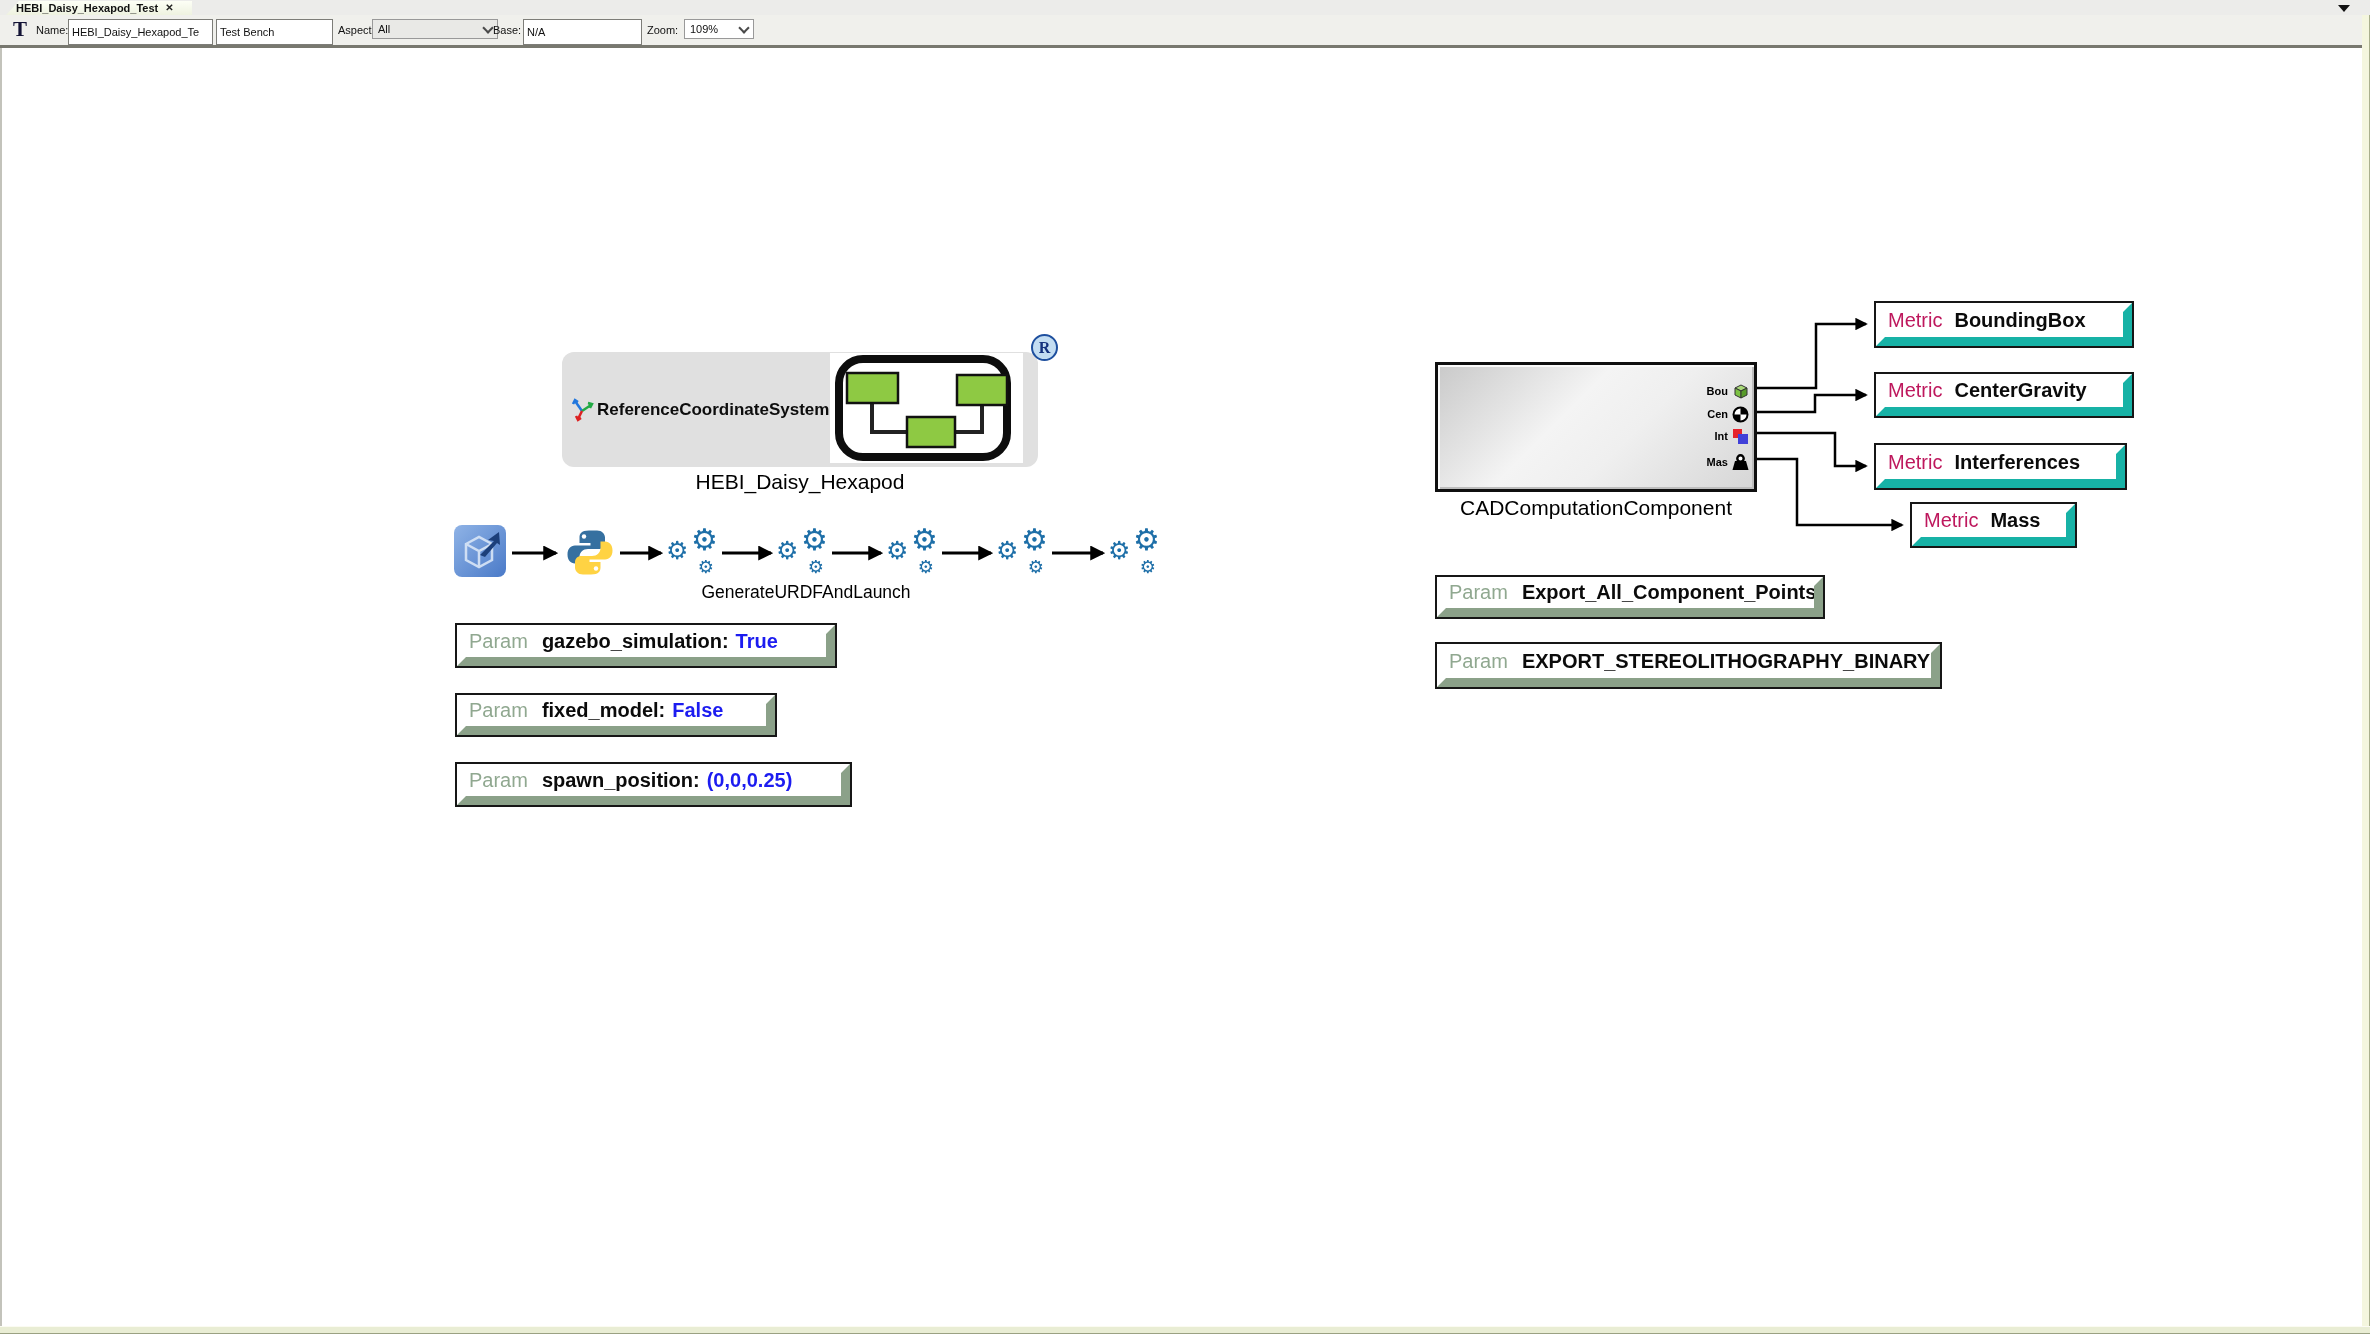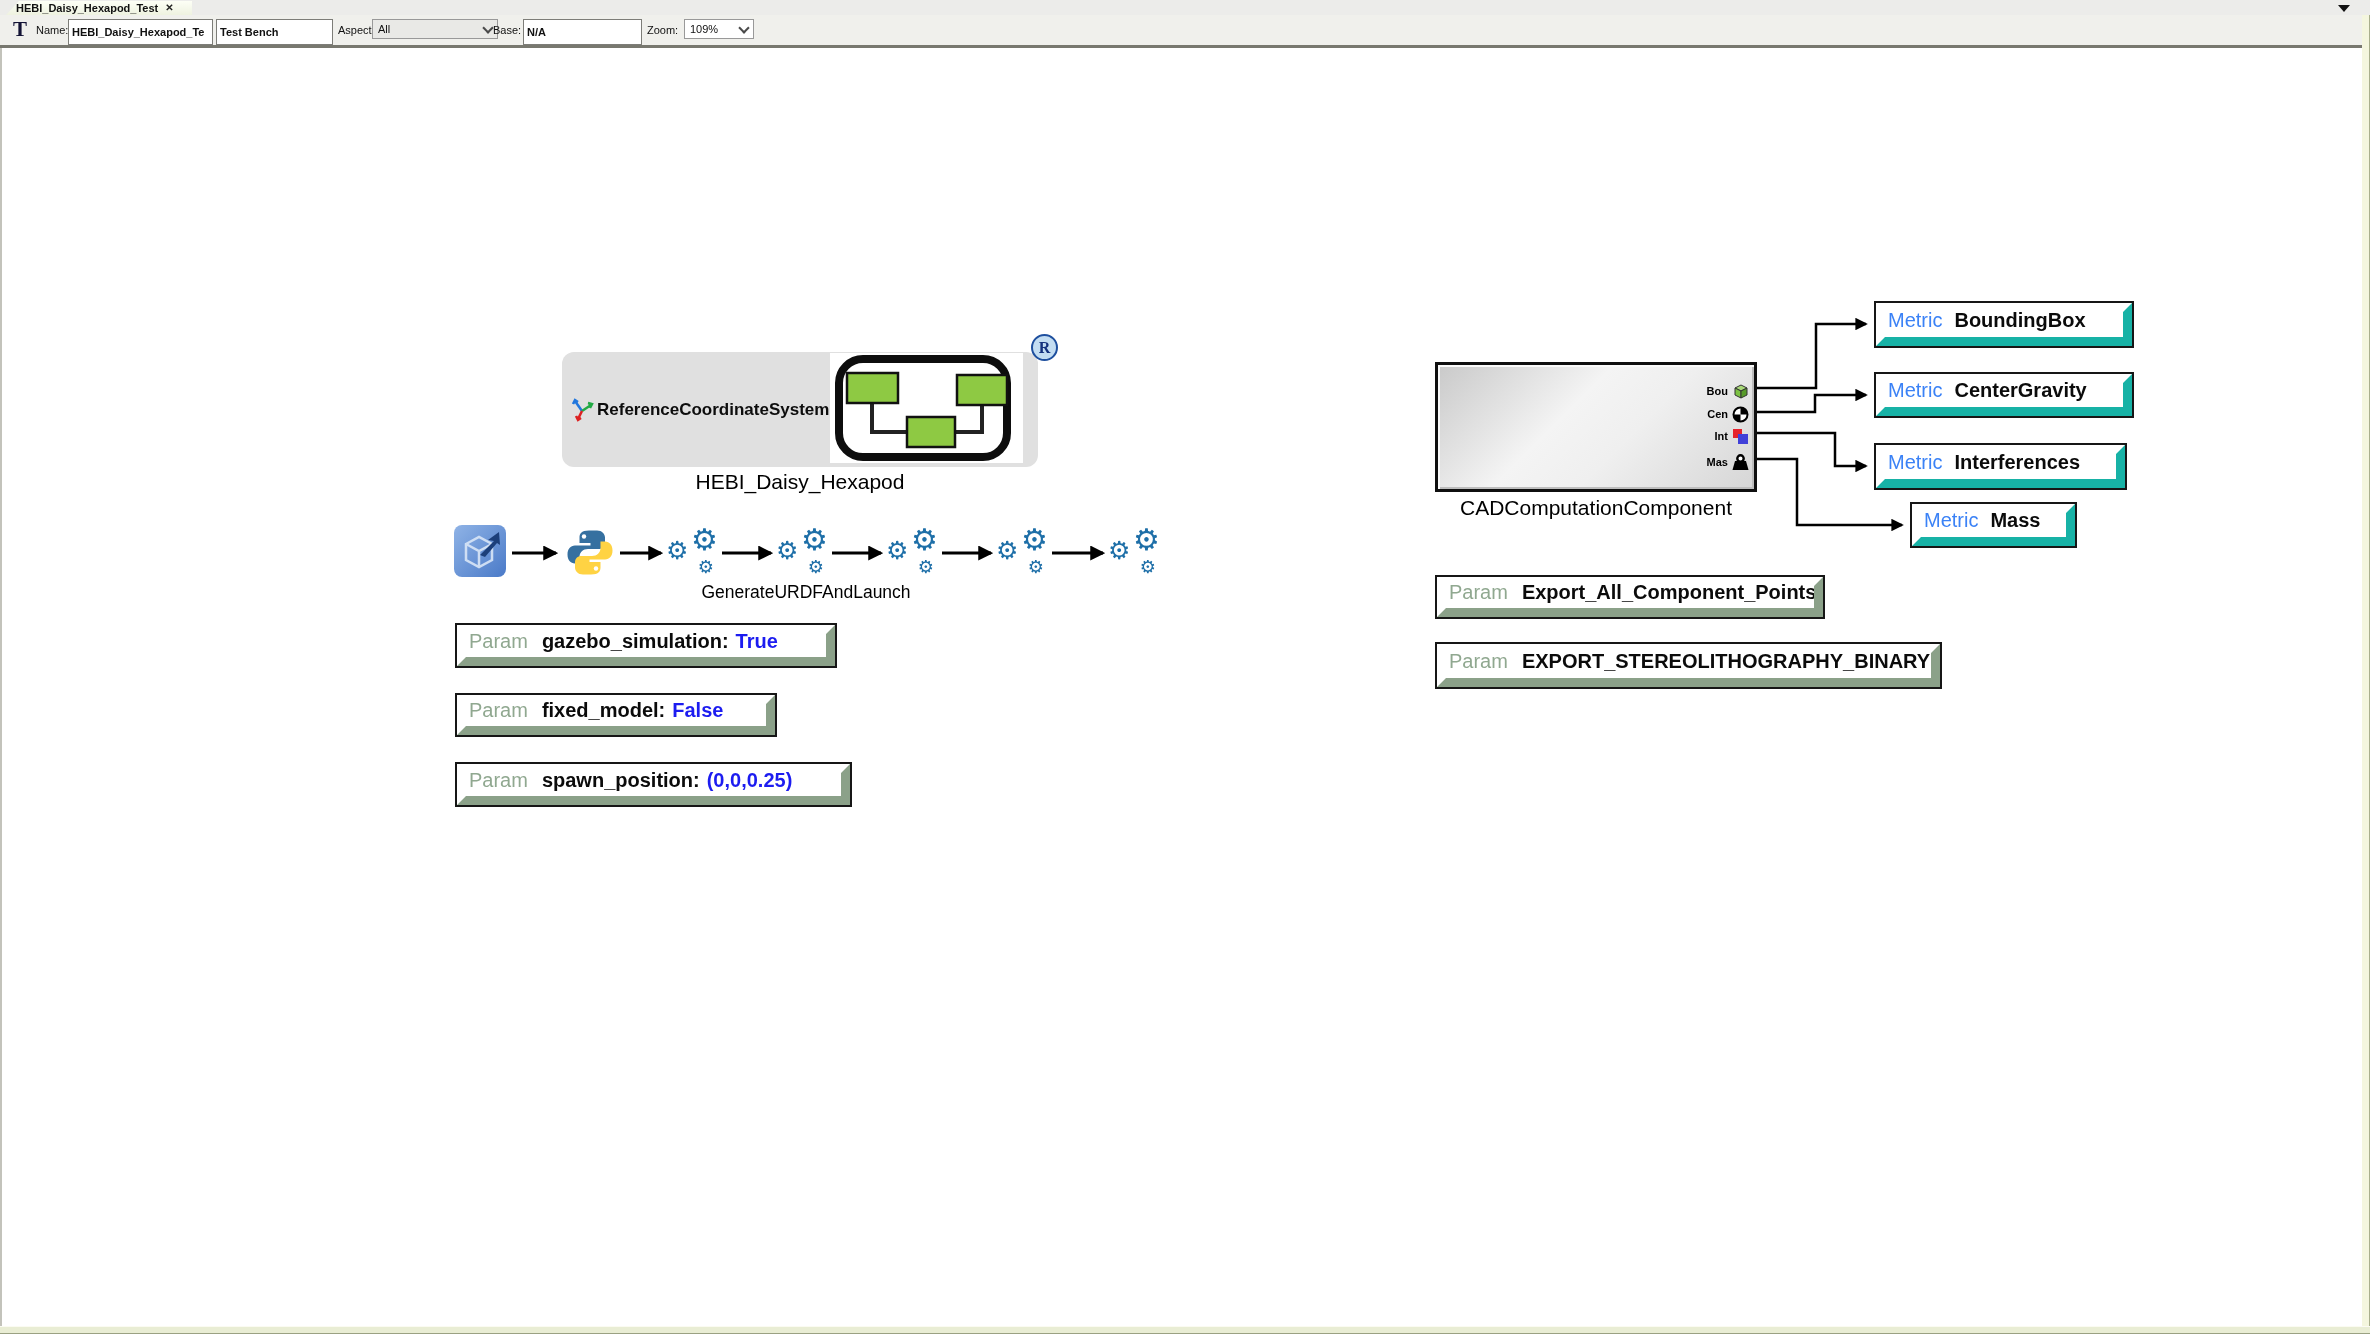--- a/index.html
+++ b/index.html
@@ -15,21 +15,21 @@
        display:flex;align-items:center;justify-content:flex-start;gap:7px;}
   .tab-label{font-size:11px;font-weight:bold;color:#111;white-space:nowrap;padding-left:10px;}
   .tab-close{font-size:10px;font-weight:bold;color:#222;line-height:10px;}
   .overflow-btn{position:absolute;left:2338px;top:5px;width:0;height:0;
        border-left:6px solid transparent;border-right:6px solid transparent;border-top:7px solid #111;}
 
   
   .toolbar{position:absolute;left:0;top:15px;width:2370px;height:30px;background:#f0f0ec;border-bottom:3px solid #78786f;}
   .t-icon{position:absolute;left:13px;top:2px;font-family:"Liberation Serif",serif;font-weight:bold;font-size:21px;color:#131335;line-height:24px;}
   .tb-label{position:absolute;top:9px;font-size:11px;color:#111;white-space:nowrap;}
-  .tb-input{position:absolute;top:4px;height:26px;border:1px solid #7d7d78;background:#fff;font-family:"Liberation Sans",sans-serif;font-size:11px;color:#111;padding:0 3px;box-sizing:border-box;font-weight:bold;}
+  .tb-input{position:absolute;top:4px;height:26px;border:1px solid #7d7d78;background:#fff;font-family:"Liberation Sans",sans-serif;font-size:11px;color:#111;padding:0 3px;box-sizing:border-box;}
   .combo{position:absolute;top:4px;height:20px;border:1px solid #999;background:#fff;display:flex;align-items:center;justify-content:space-between;padding:0 5px;box-sizing:border-box;font-size:11px;color:#111;}
   .combo.gray{background:#e9e9e6;}
   .chev{width:6px;height:6px;border-right:2px solid #4a4a4a;border-bottom:2px solid #4a4a4a;transform:rotate(45deg);margin-top:-3px;}
 
   
   .canvas{position:absolute;left:2px;top:48px;width:2360px;height:1278px;background:#ffffff;}
   .frame-right{position:absolute;left:2362px;top:15px;width:8px;height:1319px;background:#f4f6de;border-right:1px solid #a9af8d;box-sizing:border-box;}
   .frame-bottom{position:absolute;left:0;top:1326px;width:2370px;height:8px;background:#e9edd4;border-top:1px solid #fbfbf2;border-bottom:1px solid #9aa182;box-sizing:border-box;}
   .frame-left{position:absolute;left:0;top:48px;width:2px;height:1278px;background:#c3c3bb;}
 
@@ -58,21 +58,21 @@
 
   
   .bevel-box{position:absolute;background:#fff;border:2px solid #161616;box-sizing:border-box;
              display:flex;align-items:center;padding:0 12px 9px 12px;overflow:hidden;}
   .bevel-box::after{content:"";position:absolute;inset:0;background:var(--band);
       clip-path:polygon(0 100%, 9px calc(100% - 9px), calc(100% - 9px) calc(100% - 9px), calc(100% - 9px) 9px, 100% 0, 100% 100%);}
   .param-box{--band:#8ba189;}
   .metric-box{--band:#17b2a6;}
   .kind{font-size:20px;margin-right:14px;white-space:nowrap;}
   .param-box .kind{color:#90a890;}
-  .metric-box .kind{color:#3b82f6;margin-right:12px;}
+  .metric-box .kind{color:#be185d;margin-right:12px;}
   .bname{font-size:20px;font-weight:bold;color:#0b0b0b;white-space:nowrap;}
   .bcolon{font-size:20px;font-weight:bold;color:#0b0b0b;margin-right:7px;}
   .bvalue{font-size:20px;font-weight:bold;color:#1c1cf0;white-space:nowrap;}
 
   
   .cadbox{position:absolute;left:1435px;top:362px;width:322px;height:130px;box-sizing:border-box;
           border:3px solid #0f0f0f;
           background:linear-gradient(135deg,#c9c9c9 0%,#f4f4f4 40%,#efefef 60%,#d6d6d6 100%);
           box-shadow:inset 2px 2px 0 #fafafa, inset -2px -2px 0 #bdbdbd;}
   .port{position:absolute;right:5px;height:18px;display:flex;align-items:center;gap:4px;}

